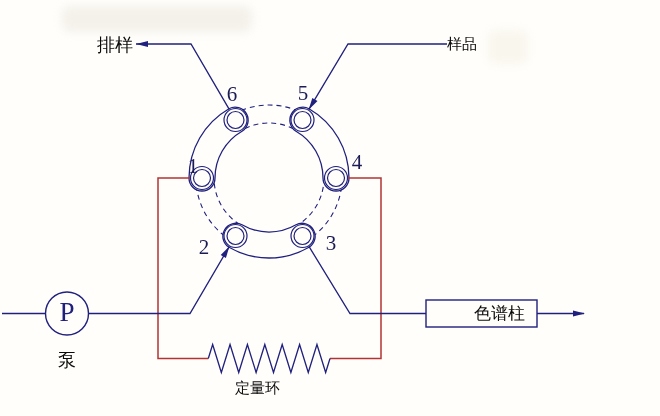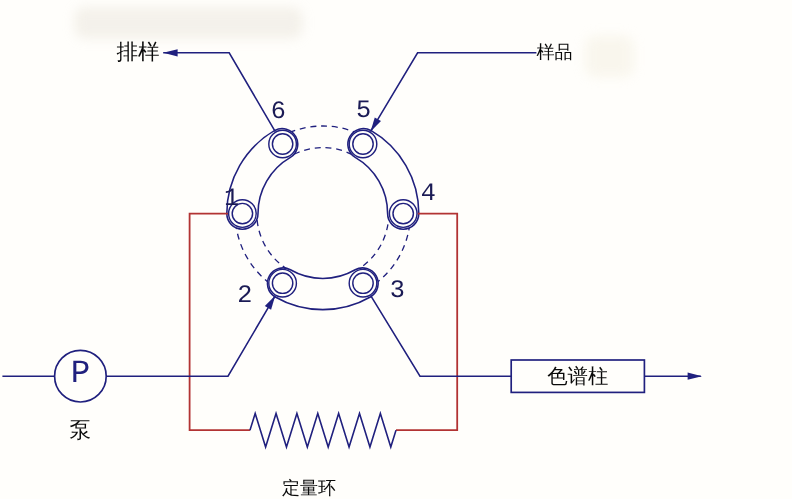--- a/index.html
+++ b/index.html
@@ -1,32 +1,32 @@
 <!DOCTYPE html>
 <html><head>
 <meta charset="utf-8">
 <style>
   html,body{margin:0;padding:0;background:#fff;}
   #stage{
     position:relative;width:660px;height:416px;background:#fffefb;overflow:hidden;
-    font-family:Liberation Mono, monospace;
+    font-family:Liberation Serif, serif;
   }
   #stage svg{position:absolute;left:0;top:0;}
   .smudge{position:absolute;border-radius:8px;filter:blur(5px);pointer-events:none;}
   .smudge.a{left:62px;top:6px;width:190px;height:26px;background:rgba(205,198,178,0.22);}
   .smudge.b{left:488px;top:30px;width:40px;height:34px;background:rgba(235,228,205,0.30);}
   .lbl{position:absolute;color:#0a0a0a;font-size:15px;line-height:1;white-space:nowrap;}
   .lbl.waste{left:97px;top:36px;font-size:18px;}
   .lbl.sample{left:447px;top:37px;}
   .lbl.pump{left:58px;top:351px;font-size:18px;}
-  .lbl.loop{left:235px;top:381px;margin-top:20px;}
+  .lbl.loop{left:235px;top:381px;}
   .colbox{
     position:absolute;left:426px;top:300px;width:111px;height:27px;
     display:flex;align-items:center;justify-content:center;
-    color:#0a0a0a;font-size:17px;
+    color:#0a0a0a;font-size:17px;padding-left:18px;
   }
   .num{
     position:absolute;color:#1b1b55;font-size:21px;line-height:1;
     transform:translate(-50%,-50%);
   }
   .num.n1{left:193px;top:166px;}
   .num.n2{left:204px;top:247px;}
   .num.n3{left:331px;top:243px;}
   .num.n4{left:357px;top:162px;}
   .num.n5{left:303px;top:93px;}

